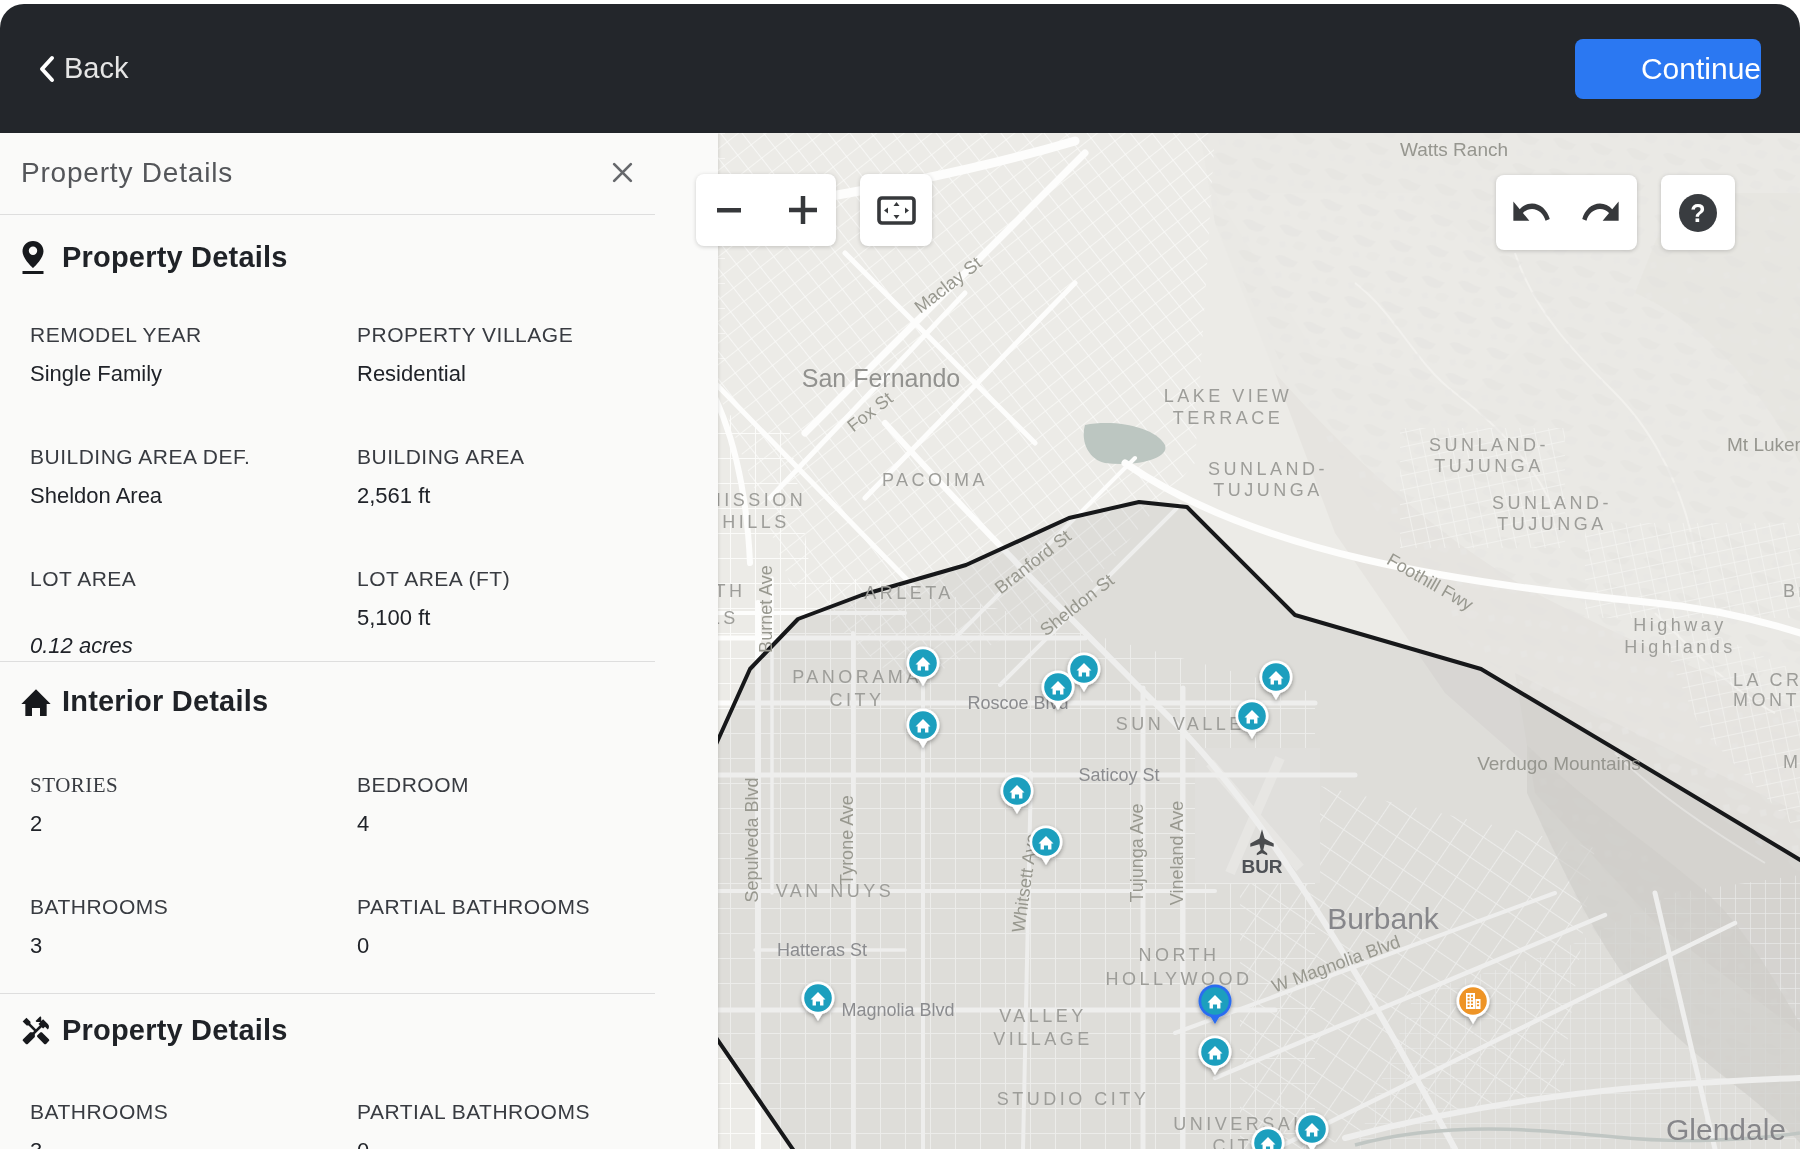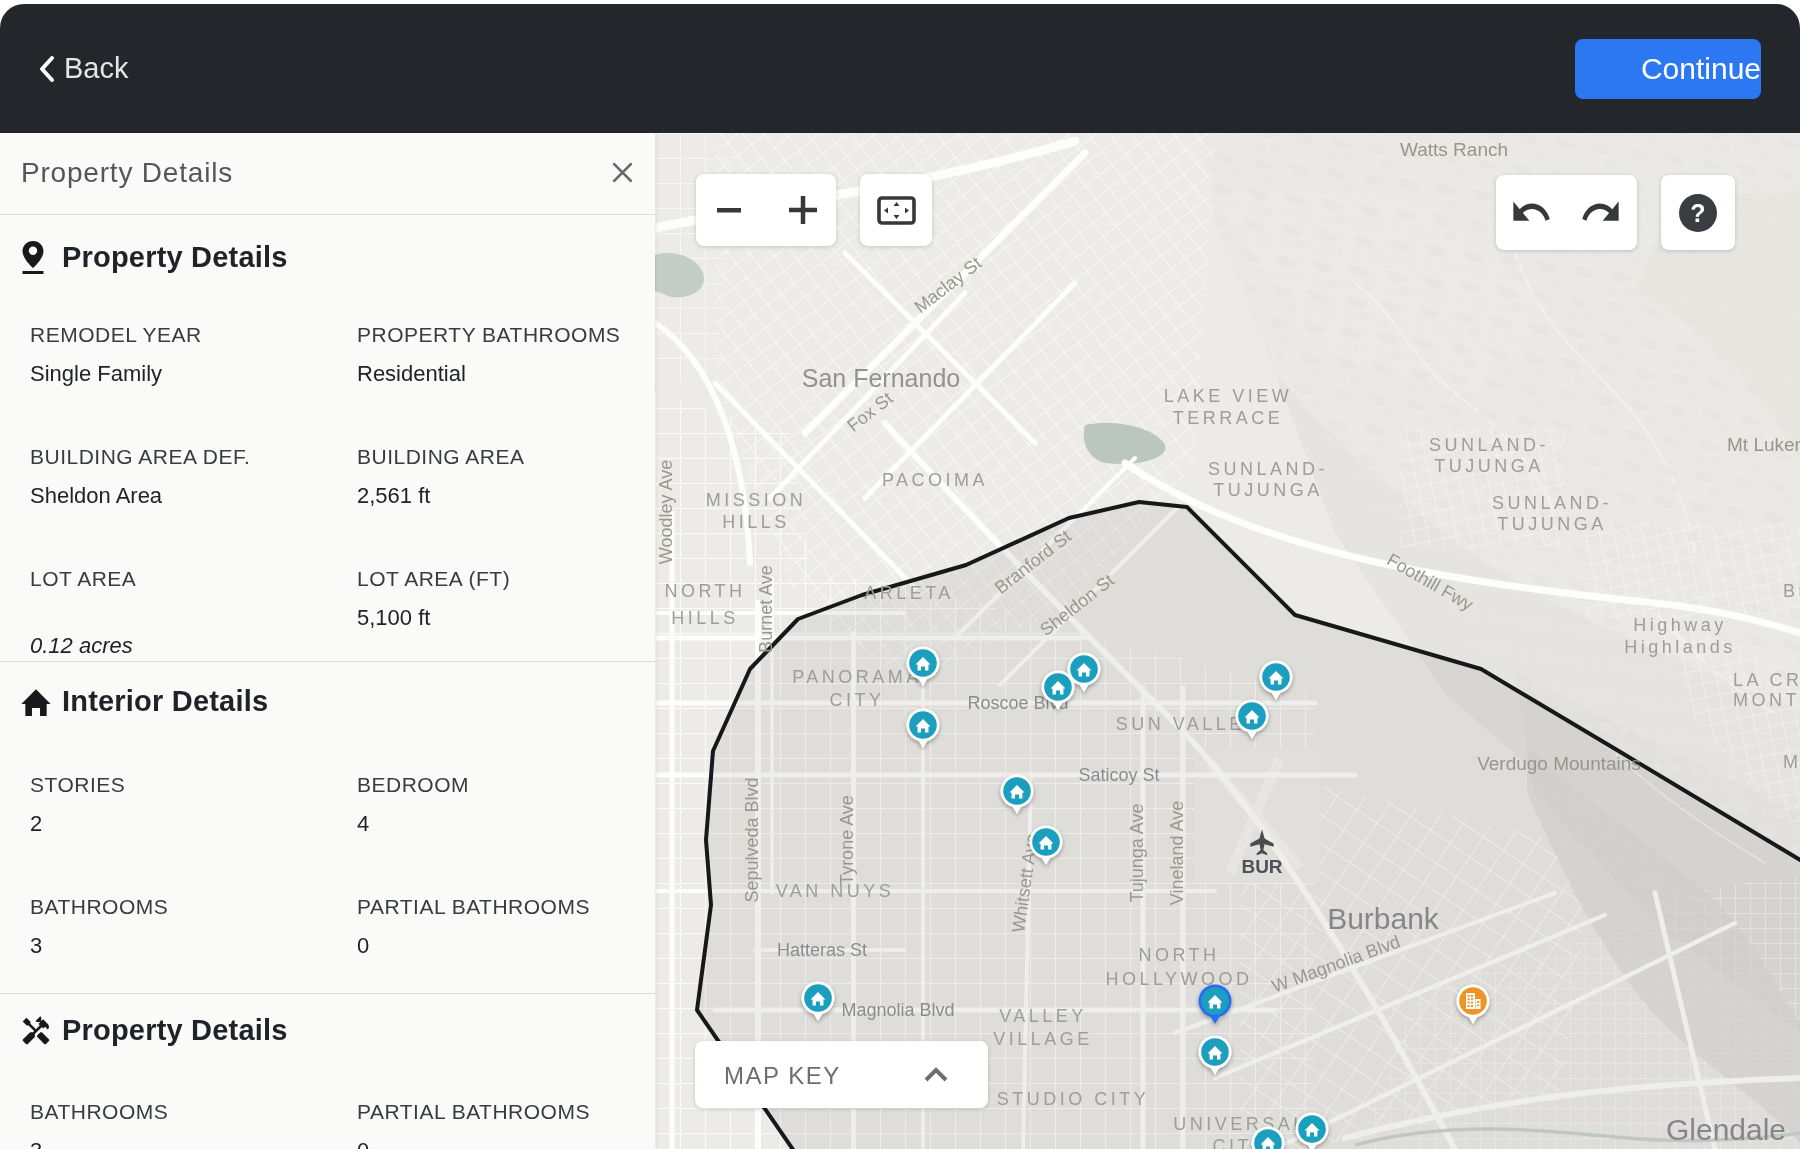--- a/index.html
+++ b/index.html
@@ -6,21 +6,21 @@
 html,body { width:1800px; height:1149px; background:#fff; font-family:"Liberation Sans", sans-serif; overflow:hidden; }
 #stage { position:absolute; top:0; left:0; width:1800px; height:1149px; }
 
 #bar { position:absolute; top:4px; left:0; width:1800px; height:129px; background:#23262b; border-radius:24px 24px 0 0; }
 #back { position:absolute; left:38px; top:48px; color:#e5e5e5; font-size:29px; display:flex; align-items:center; }
 #back svg { margin-right:9px; }
 #title { position:absolute; left:851px; top:47px; transform:translateX(-50%); color:#fff; font-size:30px; letter-spacing:0.8px; white-space:nowrap; display:flex; align-items:center; }
 #title svg { margin-left:12px; }
 #continue { position:absolute; left:1575px; top:35px; width:186px; height:60px; background:#2b78f2; border-radius:8px; color:#fff; font-size:30px; text-align:right; line-height:59px; }
 
-#panel { position:absolute; top:133px; left:0; width:655px; height:1016px; background:#fafaf9; box-shadow:1px 0 3px rgba(0,0,0,0.10); }
+#panel { position:absolute; top:133px; left:0; width:718px; height:1016px; background:#fafaf9; box-shadow:1px 0 3px rgba(0,0,0,0.10); }
 #phead { position:absolute; top:0; left:0; width:655px; height:82px; border-bottom:1px solid #dedede; }
 #phead .t { position:absolute; left:21px; top:24px; font-size:28px; letter-spacing:0.8px; color:#54565a; }
 #phead svg { position:absolute; right:20px; top:27px; }
 .sech { position:absolute; left:20px; display:flex; align-items:center; color:#1f2227; font-size:29px; font-weight:700; letter-spacing:0.2px; }
 .sech .ic { width:42px; display:flex; }
 .lbl { position:absolute; font-size:21px; letter-spacing:0.5px; color:#383b41; }
 .val { position:absolute; font-size:22px; color:#202329; }
 .div { position:absolute; left:0; width:655px; border-top:1px solid #dedede; }
 
 #map { position:absolute; top:133px; left:655px; width:1145px; height:1016px; background:#ecebe7; }
@@ -276,38 +276,38 @@
           <path d="M4 4 L20 20 M20 4 L4 20" stroke="#66686c" stroke-width="2.6" stroke-linecap="round"></path>
         </svg>
     </div>
     <div class="sech" style="top:107px;"><span class="ic">
           <svg width="26" height="34" viewBox="0 0 26 34">
             <path d="M13 1 C7 1 2.5 5.6 2.5 11.3 C2.5 19 13 28 13 28 C13 28 23.5 19 23.5 11.3 C23.5 5.6 19 1 13 1 Z M13 15 a4.2 4.2 0 1 1 0 -8.4 a4.2 4.2 0 0 1 0 8.4 Z" fill="#17191d"></path>
             <rect x="2.5" y="31" width="21" height="3.4" fill="#17191d"></rect>
           </svg>
         </span>Property Details</div>
     <div class="lbl" style="left:30px; top:190px;">REMODEL YEAR</div>
-    <div class="lbl" style="left:357px; top:190px;">PROPERTY BATHROOMS</div>
+    <div class="lbl" style="left:357px; top:190px;">PROPERTY VILLAGE</div>
     <div class="val" style="left:30px; top:228px;">Single Family</div>
     <div class="val" style="left:357px; top:228px;">Residential</div>
     <div class="lbl" style="left:30px; top:312px;">BUILDING AREA DEF.</div>
     <div class="lbl" style="left:357px; top:312px;">BUILDING AREA</div>
     <div class="val" style="left:30px; top:350px;">Sheldon Area</div>
     <div class="val" style="left:357px; top:350px;">2,561 ft</div>
     <div class="lbl" style="left:30px; top:434px;">LOT AREA</div>
     <div class="lbl" style="left:357px; top:434px;">LOT AREA (FT)</div>
     <div class="val" style="left:30px; top:500px;font-style:italic;">0.12 acres</div>
     <div class="val" style="left:357px; top:472px;">5,100 ft</div>
     <div class="div" style="top:528px;"></div>
     <div class="sech" style="top:552px;"><span class="ic">
           <svg width="32" height="28" viewBox="0 0 24 21">
             <path d="M9 21v-6h6v6h5v-9h3L12 1 1 12h3v9z" fill="#17191d"></path>
           </svg>
         </span>Interior Details</div>
-    <div class="lbl" style="left:30px; top:640px;">STORIES</div>
+    <div class="lbl" style="left:30px; top:640px;font-family:Liberation Serif, serif;">STORIES</div>
     <div class="lbl" style="left:357px; top:640px;">BEDROOM</div>
     <div class="val" style="left:30px; top:678px;">2</div>
     <div class="val" style="left:357px; top:678px;">4</div>
     <div class="lbl" style="left:30px; top:762px;">BATHROOMS</div>
     <div class="lbl" style="left:357px; top:762px;">PARTIAL BATHROOMS</div>
     <div class="val" style="left:30px; top:800px;">3</div>
     <div class="val" style="left:357px; top:800px;">0</div>
     <div class="div" style="top:860px;"></div>
     <div class="sech" style="top:881px;"><span class="ic">
           <svg width="32" height="32" viewBox="0 0 24 24">
@@ -341,19 +341,13 @@
     <svg class="cic" style="left:86px;top:26px;" width="37" height="24" viewBox="1.4 6.8 20.8 11.2" preserveAspectRatio="none">
         <path d="M18.4 10.6C16.55 8.99 14.15 8 11.5 8c-4.65 0-8.58 3.03-9.96 7.22L3.9 16c1.05-3.19 4.05-5.5 7.6-5.5 1.95 0 3.73.72 5.12 1.88L13 16h9V7l-3.6 3.6z" fill="#36383b"></path>
       </svg>
   </div>
   <div class="ctl" id="helpctl">
     <svg class="cic" style="left:17px;top:18px;" width="40" height="40" viewBox="0 0 40 40">
         <circle cx="20" cy="20" r="19" fill="#393c40"></circle>
         <text x="20" y="29" text-anchor="middle" font-family="Liberation Sans, sans-serif" font-size="25" font-weight="bold" fill="#fff">?</text>
       </svg>
   </div>
-  <div class="ctl" id="mapkey">
-      <span class="t">MAP KEY</span>
-    <svg width="24" height="15" viewBox="0 0 24 15">
-        <path d="M2 13 L12 3 L22 13" fill="none" stroke="#6e6e6e" stroke-width="4"></path>
-      </svg>
-  </div>
 </div>
 
 </body></html>

